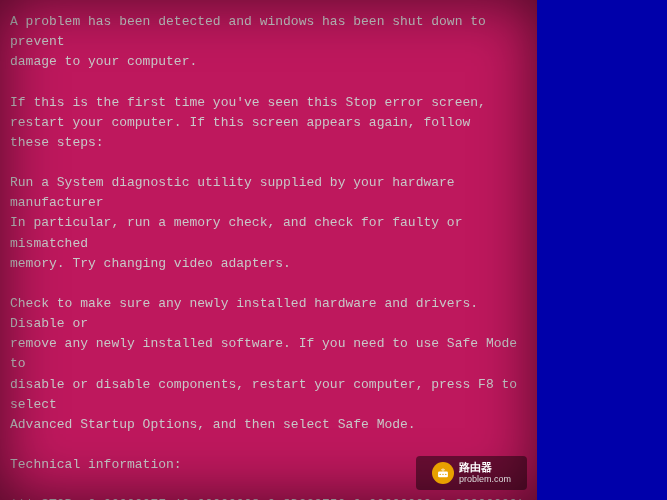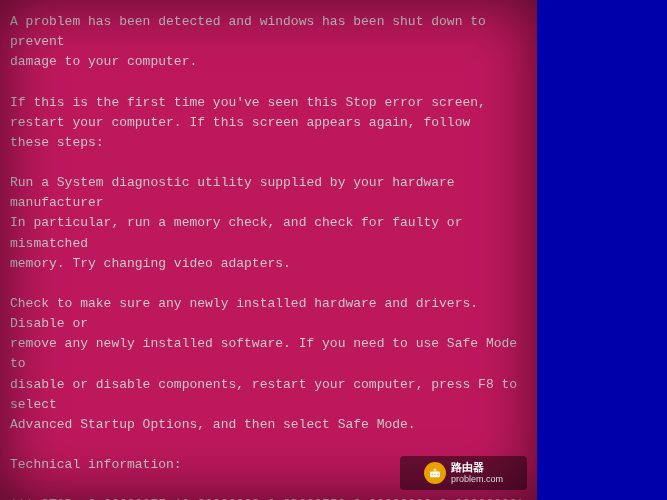--- a/index.html
+++ b/index.html
@@ -35,21 +35,21 @@
       white-space: pre-wrap;
       word-break: break-word;
     }
 
     .watermark {
       position: absolute;
       bottom: 10px;
       right: 10px;
       background-color: rgba(0,0,0,0.45);
       color: #ffffff;
-      padding: 4px 24px;
+      padding: 4px 16px;
       border-radius: 4px;
       font-family: Arial, sans-serif;
       font-size: 11px;
       display: flex;
       align-items: center;
       gap: 5px;
     }
 
     .watermark-icon {
       width: 22px;

